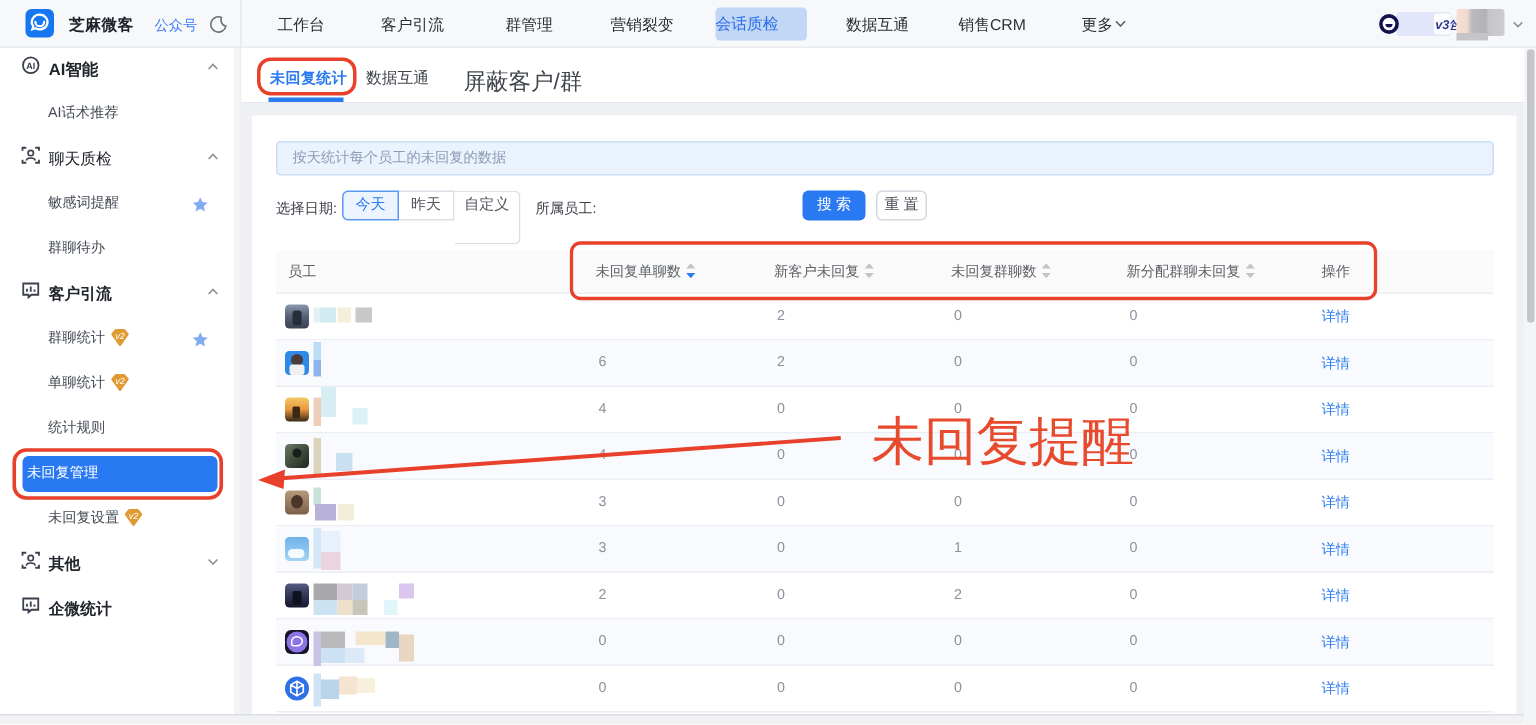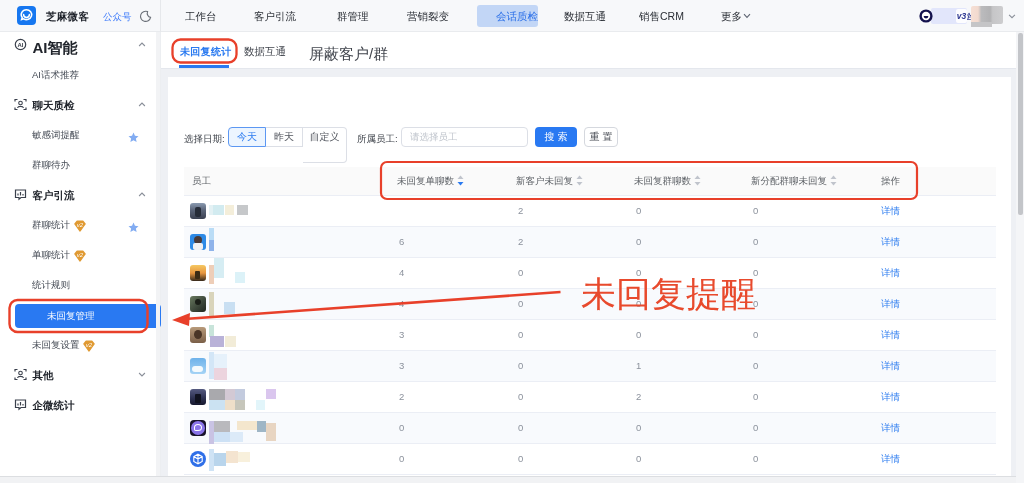--- a/index.html
+++ b/index.html
@@ -22,21 +22,21 @@
   <div class="abs" style="left:103px;top:11px;font-size:9.5px;color:#3e7bfa;">公众号</div>
   <svg class="abs" style="left:139px;top:10px;" width="13" height="13" viewBox="0 0 13 13">
     <path d="M8.6 1.6 A5.1 5.1 0 1 0 11.6 7.4 A4.2 4.2 0 0 1 8.6 1.6 Z" fill="none" stroke="#6b7078" stroke-width="1.1"></path>
   </svg>
   <div class="abs" style="left:160px;top:0;width:1px;height:32px;background:#e6e8eb;"></div>
 
   <div class="abs" style="left:185px;top:10px;font-size:10.5px;color:#2b2f36;">工作台</div>
   <div class="abs" style="left:254px;top:10px;font-size:10.5px;color:#2b2f36;">客户引流</div>
   <div class="abs" style="left:337px;top:10px;font-size:10.5px;color:#2b2f36;">群管理</div>
   <div class="abs" style="left:407px;top:10px;font-size:10.5px;color:#2b2f36;">营销裂变</div>
-  <div class="abs" style="left:477px;top:5px;width:61px;height:22px;background:#c2d6f6;border-radius:3px;text-align:right;line-height:22px;font-size:10.5px;color:#2a6fe8;">会话质检</div>
+  <div class="abs" style="left:477px;top:5px;width:61px;height:22px;background:#c2d6f6;border-radius:3px;text-align:left;line-height:22px;font-size:10.5px;color:#2a6fe8;">会话质检</div>
   <div class="abs" style="left:564px;top:10px;font-size:10.5px;color:#2b2f36;">数据互通</div>
   <div class="abs" style="left:639px;top:10px;font-size:10.5px;color:#2b2f36;">销售CRM</div>
   <div class="abs" style="left:721px;top:10px;font-size:10.5px;color:#2b2f36;">更多</div>
   <svg class="abs" style="left:743px;top:13px;" width="8" height="6" viewBox="0 0 8 6">
       <path d="M1 1.2 L4 4.4 L7 1.2" fill="none" stroke="#5f6673" stroke-width="1.1"></path>
     </svg>
 
   <div class="abs" style="left:931px;top:8px;width:36px;height:16px;background:#e2e6fb;border-radius:2px;"></div>
   <div class="abs" style="left:919px;top:9px;width:14px;height:14px;">
     <svg width="14" height="14" viewBox="0 0 14 14">
@@ -53,31 +53,31 @@
   <svg class="abs" style="left:1008px;top:14px;" width="8" height="5" viewBox="0 0 9 6">
       <path d="M1 1 L4.5 4.5 L8 1" fill="none" stroke="#8a8f99" stroke-width="1.3"></path>
     </svg>
 </div>
 
 <div class="abs" style="left:0;top:32px;width:161px;height:445px;background:#fff;border-right:1px solid #eceef1;z-index:2;" id="sidebar">
     <div class="abs" style="left:14px;top:5px;"><svg width="13" height="13" viewBox="0 0 13 13">
         <circle cx="6.5" cy="6.5" r="5.2" fill="none" stroke="#3a404c" stroke-width="1.2"></circle>
         <text x="6.5" y="8.8" font-size="6" font-weight="bold" fill="#3a404c" text-anchor="middle">AI</text>
       </svg></div>
-    <div class="abs" style="left:32.5px;top:7px;font-size:15px;font-weight:bold;color:#21252c;">AI智能</div>
+    <div class="abs" style="left:32.5px;top:7px;font-size:11px;font-weight:bold;color:#21252c;">AI智能</div>
     <svg class="abs" style="left:138px;top:10px;" width="8" height="5" viewBox="0 0 9 6">
       <path d="M1 4.8 L4.5 1.2 L8 4.8" fill="none" stroke="#8a8f99" stroke-width="1.3"></path>
     </svg>
     <div class="abs" style="left:32px;top:37px;font-size:9.5px;color:#454b55;">AI话术推荐</div>
     <div class="abs" style="left:14px;top:65px;"><svg width="13" height="13" viewBox="0 0 13 13">
         <path d="M1 3.5 V1.5 H3.5 M9.5 1.5 H12 V3.5 M12 9.5 V11.5 H9.5 M3.5 11.5 H1 V9.5" fill="none" stroke="#3a404c" stroke-width="1.2"></path>
         <circle cx="6.5" cy="5" r="1.8" fill="none" stroke="#3a404c" stroke-width="1.1"></circle>
         <path d="M3.5 10 C4 7.8 9 7.8 9.5 10" fill="none" stroke="#3a404c" stroke-width="1.1"></path>
       </svg></div>
-    <div class="abs" style="left:32.5px;top:67px;font-size:10.5px;font-weight:bold;color:#21252c;">聊天质检</div>
+    <div class="abs" style="left:32.5px;top:67px;font-size:10.5px;font-weight:normal;color:#21252c;">聊天质检</div>
     <svg class="abs" style="left:138px;top:70px;" width="8" height="5" viewBox="0 0 9 6">
       <path d="M1 4.8 L4.5 1.2 L8 4.8" fill="none" stroke="#8a8f99" stroke-width="1.3"></path>
     </svg>
     <div class="abs" style="left:32px;top:97px;font-size:9.5px;color:#454b55;">敏感词提醒</div>
     <div class="abs" style="left:128px;top:97px;"><svg width="11" height="11" viewBox="0 0 13 13">
         <path d="M6.5 0.6 L8.2 4.4 L12.4 4.9 L9.3 7.7 L10.2 11.8 L6.5 9.7 L2.8 11.8 L3.7 7.7 L0.6 4.9 L4.8 4.4 Z" fill="#82acf2"></path>
       </svg></div>
     <div class="abs" style="left:32px;top:127px;font-size:9.5px;color:#454b55;">群聊待办</div>
     <div class="abs" style="left:14px;top:155px;"><svg width="13" height="13" viewBox="0 0 13 13">
         <path d="M1.5 2 H11.5 V9.5 H7 L5 11.2 V9.5 H1.5 Z" fill="none" stroke="#3a404c" stroke-width="1.2"></path>
@@ -94,21 +94,21 @@
       </svg></div>
     <div class="abs" style="left:128px;top:187px;"><svg width="11" height="11" viewBox="0 0 13 13">
         <path d="M6.5 0.6 L8.2 4.4 L12.4 4.9 L9.3 7.7 L10.2 11.8 L6.5 9.7 L2.8 11.8 L3.7 7.7 L0.6 4.9 L4.8 4.4 Z" fill="#82acf2"></path>
       </svg></div>
     <div class="abs" style="left:32px;top:217px;font-size:9.5px;color:#454b55;">单聊统计</div>
     <div class="abs" style="left:74px;top:216px;"><svg width="12" height="12" viewBox="0 0 12 12">
         <path d="M3.2 1.2 H8.8 L11 3.9 L6 10.8 L1 3.9 Z" fill="#e09a33" stroke="#e09a33" stroke-width="1.6" stroke-linejoin="round"></path>
         <text x="6" y="7.3" font-size="6" font-style="italic" fill="#fff" text-anchor="middle">v2</text>
       </svg></div>
     <div class="abs" style="left:32px;top:247px;font-size:9.5px;color:#454b55;">统计规则</div>
-    <div class="abs" style="left:15px;top:272px;width:146px;height:24px;background:#2979f2;border-radius:4px;line-height:24px;padding-left:32px;font-size:9.5px;color:#fff;">未回复管理</div>
+    <div class="abs" style="left:15px;top:272px;width:130px;height:24px;background:#2979f2;border-radius:4px;line-height:24px;padding-left:3px;font-size:9.5px;color:#fff;">未回复管理</div>
     <div class="abs" style="left:32px;top:307px;font-size:9.5px;color:#454b55;">未回复设置</div>
     <div class="abs" style="left:83px;top:306px;"><svg width="12" height="12" viewBox="0 0 12 12">
         <path d="M3.2 1.2 H8.8 L11 3.9 L6 10.8 L1 3.9 Z" fill="#e09a33" stroke="#e09a33" stroke-width="1.6" stroke-linejoin="round"></path>
         <text x="6" y="7.3" font-size="6" font-style="italic" fill="#fff" text-anchor="middle">v2</text>
       </svg></div>
     <div class="abs" style="left:14px;top:335px;"><svg width="13" height="13" viewBox="0 0 13 13">
         <path d="M1 3.5 V1.5 H3.5 M9.5 1.5 H12 V3.5 M12 9.5 V11.5 H9.5 M3.5 11.5 H1 V9.5" fill="none" stroke="#3a404c" stroke-width="1.2"></path>
         <circle cx="6.5" cy="5" r="1.8" fill="none" stroke="#3a404c" stroke-width="1.1"></circle>
         <path d="M3.5 10 C4 7.8 9 7.8 9.5 10" fill="none" stroke="#3a404c" stroke-width="1.1"></path>
       </svg></div>
@@ -129,29 +129,29 @@
 
 <div class="abs" style="left:161px;top:32px;width:855px;height:37px;background:#fff;border-bottom:1px solid #e4e7ed;z-index:2;">
   <div class="abs" style="left:19px;top:13px;font-size:10px;font-weight:bold;color:#2a7af0;letter-spacing:0.3px;">未回复统计</div>
   <div class="abs" style="left:18px;top:33px;width:50px;height:2.5px;background:#2a7af0;"></div>
   <div class="abs" style="left:83px;top:13px;font-size:10.5px;color:#41454d;">数据互通</div>
   <div class="abs" style="left:148px;top:13px;font-size:15px;color:#41454d;">屏蔽客户/群</div>
 </div>
 
 <div class="abs" style="left:168px;top:77px;width:843px;height:400px;background:#fff;z-index:2;" id="card">
 
+  <div class="abs" style="left:16px;top:17px;width:812px;height:23px;background:#eaf3fd;border:1px solid #c9ddf5;border-radius:3px;line-height:21px;font-size:9.5px;color:#8d9cb5;padding-left:10px;">按天统计每个员工的未回复的数据</div>
 
   <div class="abs" style="left:16px;top:56px;font-size:9.5px;color:#3c4048;">选择日期:</div>
   <div class="abs" style="left:60px;top:50px;height:20px;">
     <div class="abs" style="left:0;top:0;width:38px;height:20px;background:#ecf5ff;border:1px solid #5c97f2;border-radius:4px 0 0 4px;text-align:center;line-height:18px;font-size:10px;color:#2a7af0;z-index:2;">今天</div>
     <div class="abs" style="left:38px;top:0;width:37px;height:20px;background:#fff;border:1px solid #dcdfe6;border-left:none;text-align:center;line-height:18px;font-size:10px;color:#53575f;">昨天</div>
     <div class="abs" style="left:75px;top:0;width:44px;height:36px;background:#fff;border:1px solid #dcdfe6;border-left:none;border-radius:0 4px 4px 0;text-align:center;line-height:18px;font-size:10px;color:#53575f;">自定义</div>
   </div>
   <div class="abs" style="left:189px;top:56px;font-size:9.5px;color:#3c4048;">所属员工:</div>
-  <div class="abs" style="left:233px;top:50px;width:127px;height:20px;background:#fff;border:1px solid #dcdfe6;border-radius:4px;line-height:18px;font-size:9.5px;color:#bfc4cc;padding-left:8px;">请选择员工</div>
   <div class="abs" style="left:367px;top:50px;width:42px;height:20px;background:#2979f2;border-radius:4px;text-align:center;line-height:20px;font-size:10px;color:#fff;">搜 索</div>
   <div class="abs" style="left:416px;top:50px;width:34px;height:20px;background:#fff;border:1px solid #d5d8de;border-radius:4px;text-align:center;line-height:18px;font-size:10px;color:#4a4e56;">重 置</div>
 
   <div id="table">
       <div class="abs" style="left:16px;top:90px;width:812px;height:29px;background:#fafafa;border-bottom:1px solid #ebeef5;"></div>
       <div class="abs" style="left:24px;top:98px;font-size:9.5px;color:#5d6166;">员工</div>
       <div class="abs" style="left:229px;top:98px;font-size:9.5px;color:#5d6166;">未回复单聊数 <svg width="7" height="11" viewBox="0 0 7 11" style="vertical-align:-2px;">
           <path d="M3.5 0.5 L6.5 4 H0.5 Z" fill="#c0c4cc"></path>
           <path d="M3.5 10.5 L0.5 7 H6.5 Z" fill="#2a7af0"></path>
         </svg></div>

